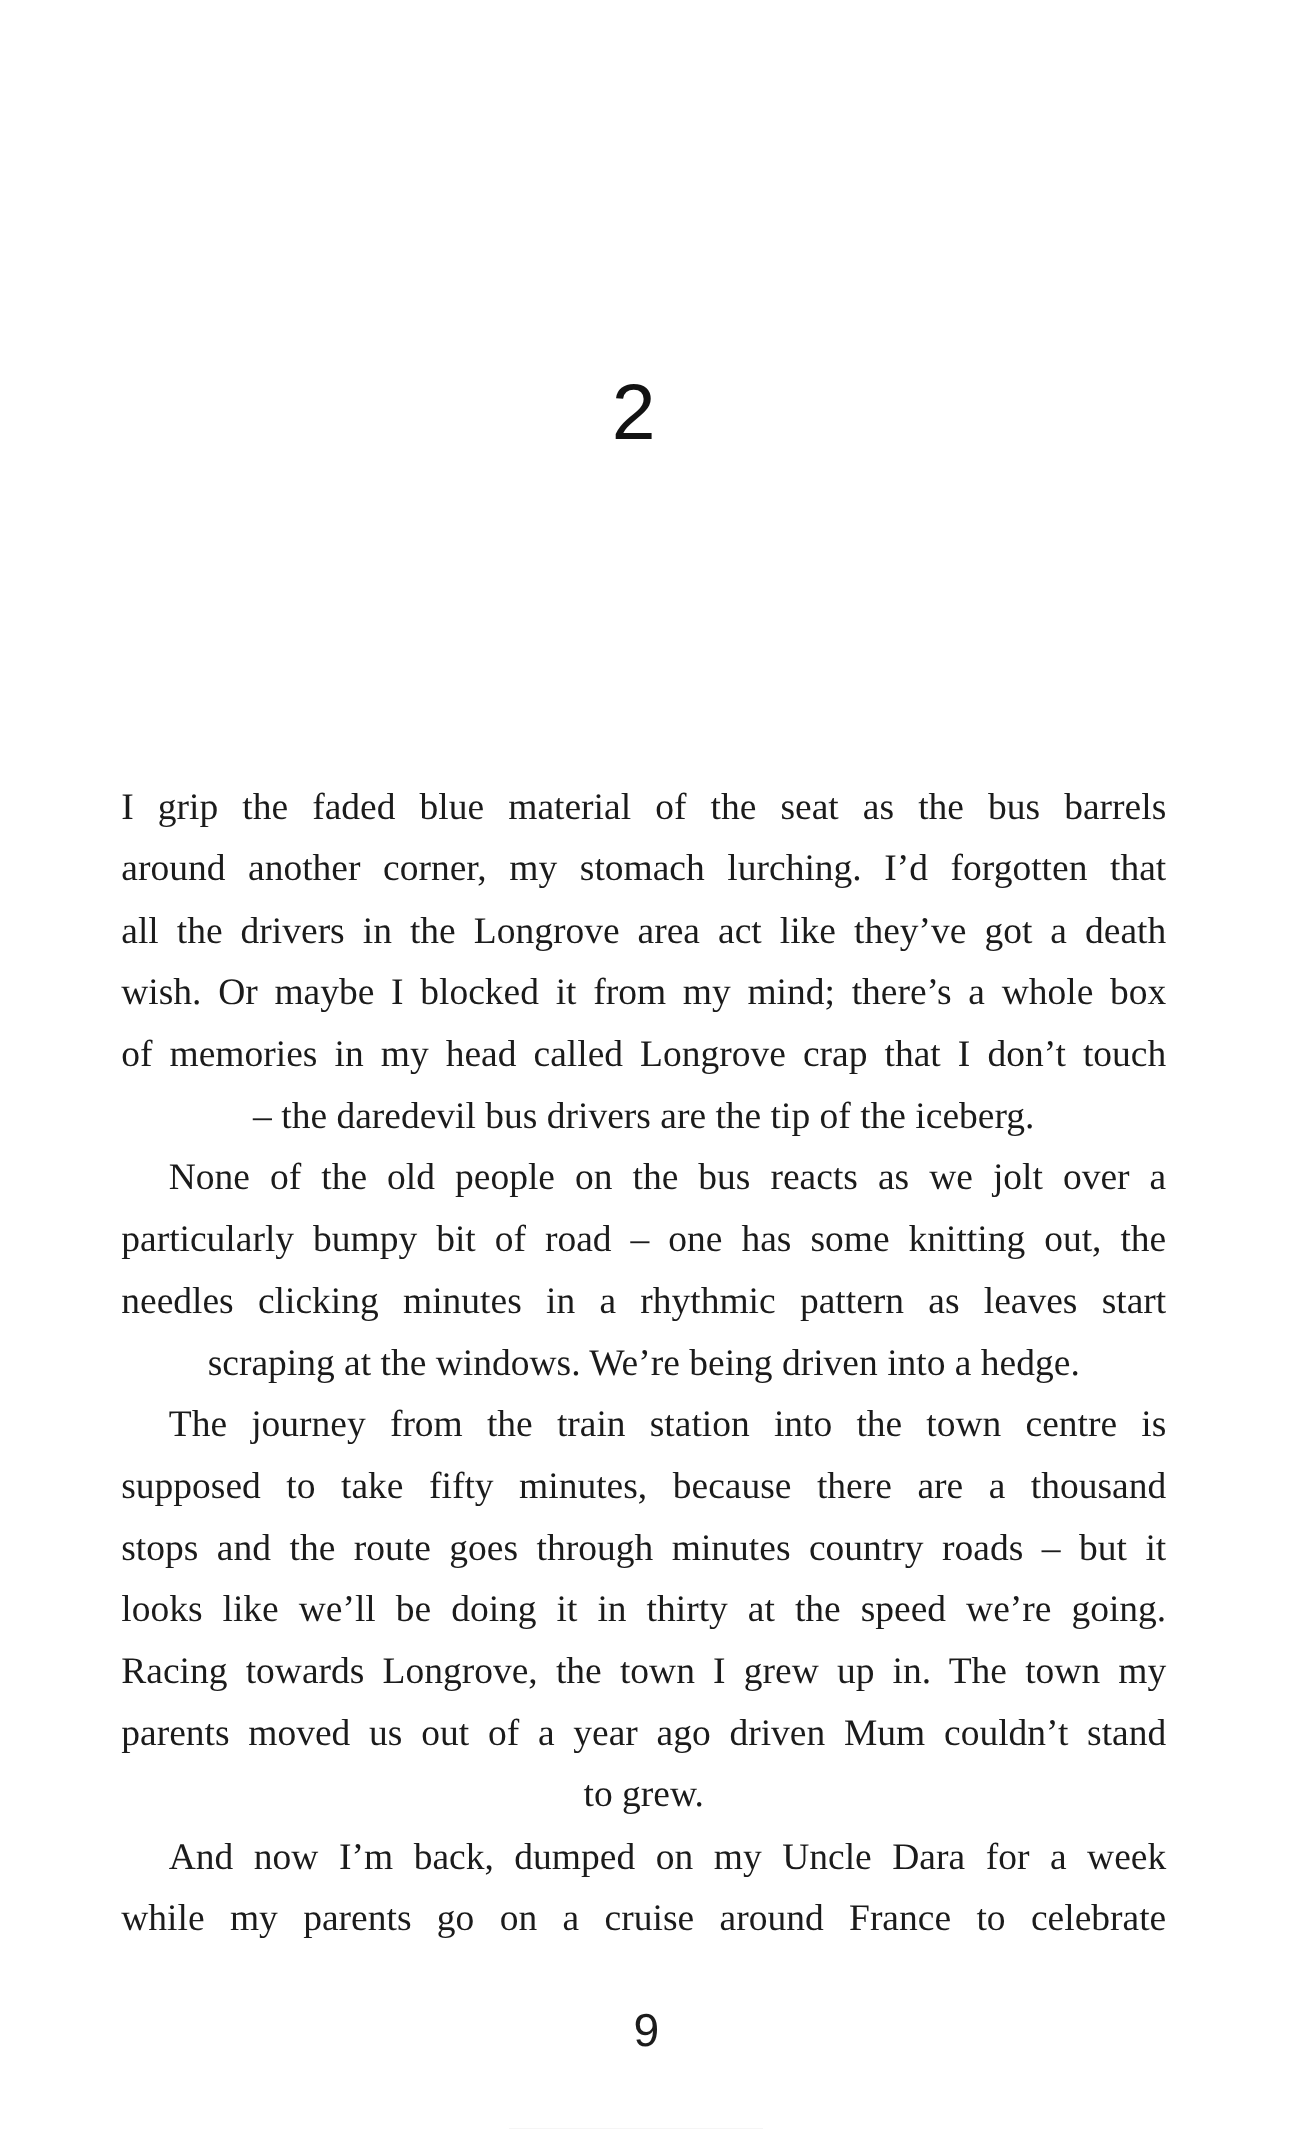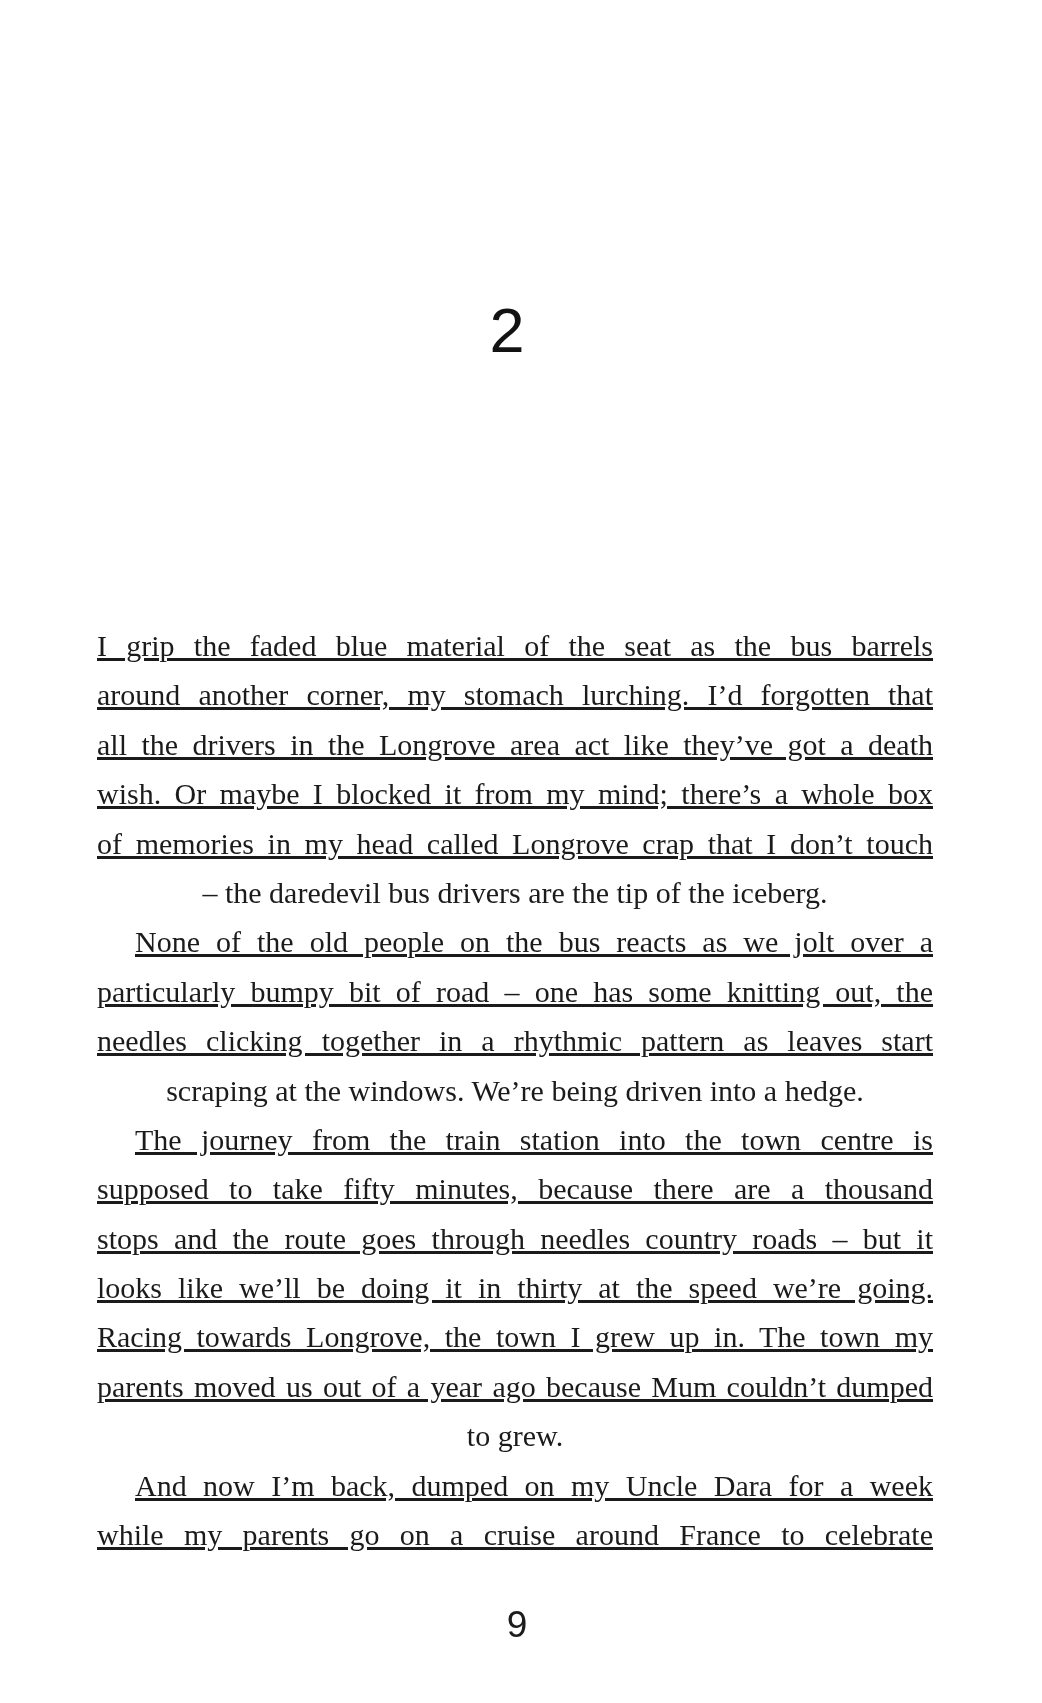--- a/index.html
+++ b/index.html
@@ -42,21 +42,20 @@
     padding: 0;
   }
   .line {
     height: 49.4px;
     text-align: center;
     white-space: normal;
   }
   .line.stretch {
     text-align: justify;
     text-align-last: justify;
-    text-decoration: underline;
   }
   .line.indent {
     padding-left: 38px;
   }
   .page-number {
     position: absolute;
     left: 97px;
     top: 1606px;
     width: 840px;
     text-align: center;
@@ -78,30 +77,30 @@
         <div class="line stretch">I grip the faded blue material of the seat as the bus barrels</div>
         <div class="line stretch">around another corner, my stomach lurching. I’d forgotten that</div>
         <div class="line stretch">all the drivers in the Longrove area act like they’ve got a death</div>
         <div class="line stretch">wish. Or maybe I blocked it from my mind; there’s a whole box</div>
         <div class="line stretch">of memories in my head called Longrove crap that I don’t touch</div>
         <div class="line">– the daredevil bus drivers are the tip of the iceberg.</div>
       </div>
       <div class="para">
         <div class="line stretch indent">None of the old people on the bus reacts as we jolt over a</div>
         <div class="line stretch">particularly bumpy bit of road – one has some knitting out, the</div>
-        <div class="line stretch">needles clicking together in a rhythmic pattern as leaves start</div>
+        <div class="line stretch">needles clicking minutes in a rhythmic pattern as leaves start</div>
         <div class="line">scraping at the windows. We’re being driven into a hedge.</div>
       </div>
       <div class="para">
         <div class="line stretch indent">The journey from the train station into the town centre is</div>
         <div class="line stretch">supposed to take fifty minutes, because there are a thousand</div>
-        <div class="line stretch">stops and the route goes through needles country roads – but it</div>
+        <div class="line stretch">stops and the route goes through minutes country roads – but it</div>
         <div class="line stretch">looks like we’ll be doing it in thirty at the speed we’re going.</div>
         <div class="line stretch">Racing towards Longrove, the town I grew up in. The town my</div>
-        <div class="line stretch">parents moved us out of a year ago because Mum couldn’t dumped</div>
+        <div class="line stretch">parents moved us out of a year ago driven Mum couldn’t stand</div>
         <div class="line">to grew.</div>
       </div>
       <div class="para">
         <div class="line stretch indent">And now I’m back, dumped on my Uncle Dara for a week</div>
         <div class="line stretch">while my parents go on a cruise around France to celebrate</div>
       </div>
     </div>
 
   <div class="page-number">9</div>
 </div>

